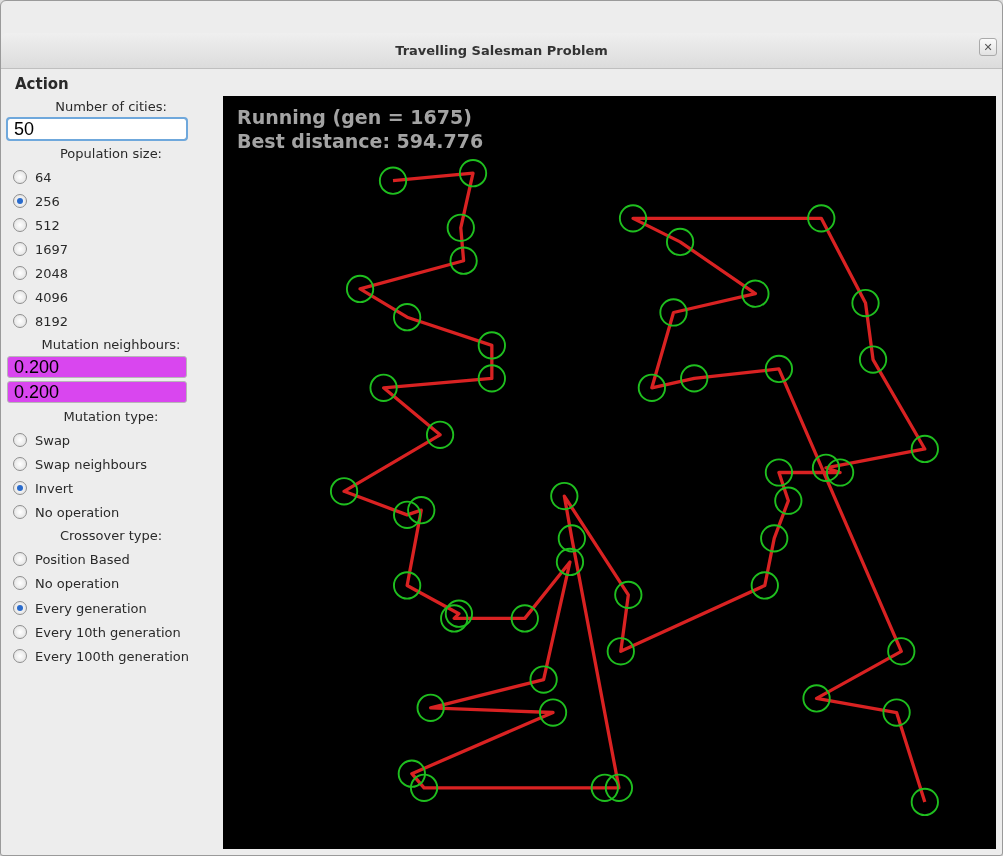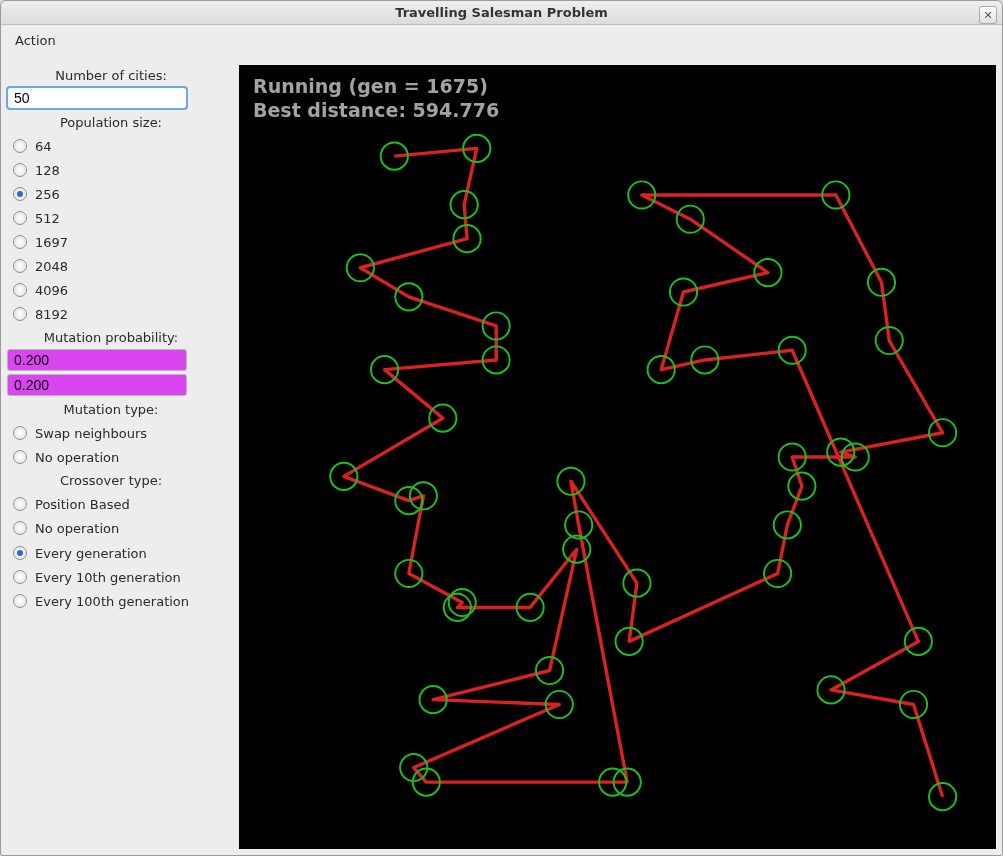--- a/index.html
+++ b/index.html
@@ -16,31 +16,32 @@
     width: 1003px;
     height: 856px;
     display: flex;
     flex-direction: column;
     background: #ededed;
     border: 1px solid #9a9a9a;
     border-radius: 6px 6px 3px 3px;
     box-shadow: 0 2px 8px rgba(0,0,0,0.25);
   }
   .titlebar {
-    height: 24px;
+    height: 36px;
     background: linear-gradient(#efefef, #dcdcdc);
     border-bottom: 1px solid #bfbfbf;
     border-radius: 6px 6px 0 0;
     display: flex;
     align-items: center;
     justify-content: center;
     position: relative;
     font-weight: bold;
     font-size: 13px;
     color: #333;
+    margin-top: 32px;
   }
   .titlebar .close {
     position: absolute;
     right: 5px;
     top: 5px;
     width: 18px;
     height: 18px;
     border: 1px solid #aaa;
     border-radius: 3px;
     background: linear-gradient(#fbfbfb,#e2e2e2);
@@ -54,53 +55,54 @@
   .client {
     flex: 1;
     display: flex;
     flex-direction: column;
     padding: 4px 6px 6px 6px;
   }
   .menubar {
     height: 22px;
     display: flex;
     align-items: center;
-    font-size: 13px;
+    font-size: 15px;
     padding-left: 2px;
+    font-weight: bold;
   }
   .menubar-item {
     padding: 2px 6px;
     cursor: pointer;
   }
   .body {
     flex: 1;
     display: flex;
-    gap: 22px;
-    margin-top: 14px;
+    gap: 6px;
+    margin-top: 1px;
   }
   .sidebar {
     width: 210px;
     display: flex;
     flex-direction: column;
     gap: 1px;
     padding-right: 2px;
   }
   .section-label {
     text-align: center;
     padding: 3px 0 3px 0;
     font-size: 13px;
   }
   .text-input {
     width: 180px;
     height: 22px;
     border: 1px solid #a8b8c8;
     border-radius: 3px;
     background: #fff;
     padding: 0 6px;
-    font-size: 14px;
+    font-size: 18px;
     margin: 0 0 2px 0;
   }
   .text-input.focused {
     outline: 2px solid #6fa8dc;
     outline-offset: -1px;
   }
   .text-input.plain {
     border: 1px solid #b7b7b7;
     background: #d946ef;
   }
@@ -175,24 +177,20 @@
         <div class="section-label">Number of cities:</div>
         <input class="text-input focused" value="50" style="">
 
         <div class="section-label">Population size:</div>
         <div id="pop-size-group">
             <div class="radio-row">
               <div class="radio"></div>
               <span>64</span>
             </div>
             <div class="radio-row">
-              <div class="radio"></div>
-              <span>128</span>
-            </div>
-            <div class="radio-row">
               <div class="radio selected"></div>
               <span>256</span>
             </div>
             <div class="radio-row">
               <div class="radio"></div>
               <span>512</span>
             </div>
             <div class="radio-row">
               <div class="radio"></div>
               <span>1697</span>
@@ -204,30 +202,38 @@
             <div class="radio-row">
               <div class="radio"></div>
               <span>4096</span>
             </div>
             <div class="radio-row">
               <div class="radio"></div>
               <span>8192</span>
             </div>
           </div>
 
-        <div class="section-label">Mutation probability:</div>
+        <div class="section-label">Mutation neighbours:</div>
         <input class="text-input plain" value="0.200" style="">
 
         <input class="text-input plain" value="0.200" style="">
 
         <div class="section-label">Mutation type:</div>
         <div id="mutation-type-group">
             <div class="radio-row">
               <div class="radio"></div>
+              <span>Swap</span>
+            </div>
+            <div class="radio-row">
+              <div class="radio"></div>
               <span>Swap neighbours</span>
+            </div>
+            <div class="radio-row">
+              <div class="radio selected"></div>
+              <span>Invert</span>
             </div>
             <div class="radio-row">
               <div class="radio"></div>
               <span>No operation</span>
             </div>
           </div>
 
         <div class="section-label">Crossover type:</div>
         <div id="crossover-type-group">
             <div class="radio-row">

